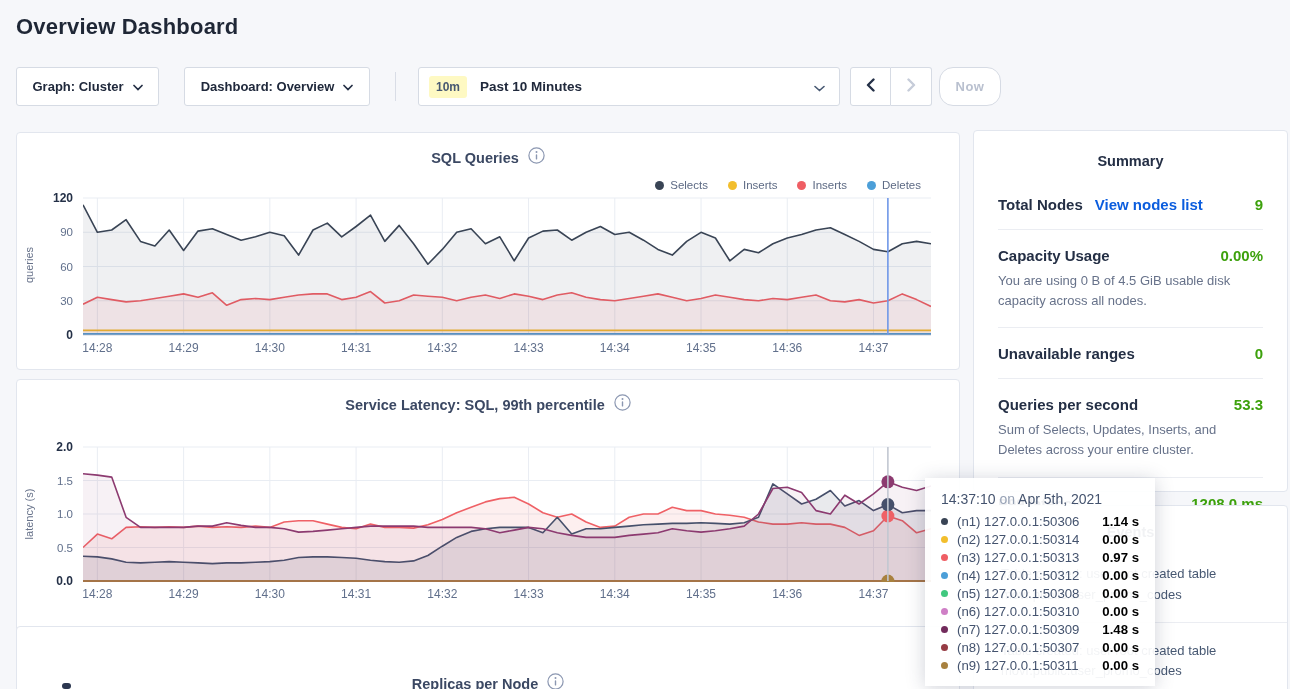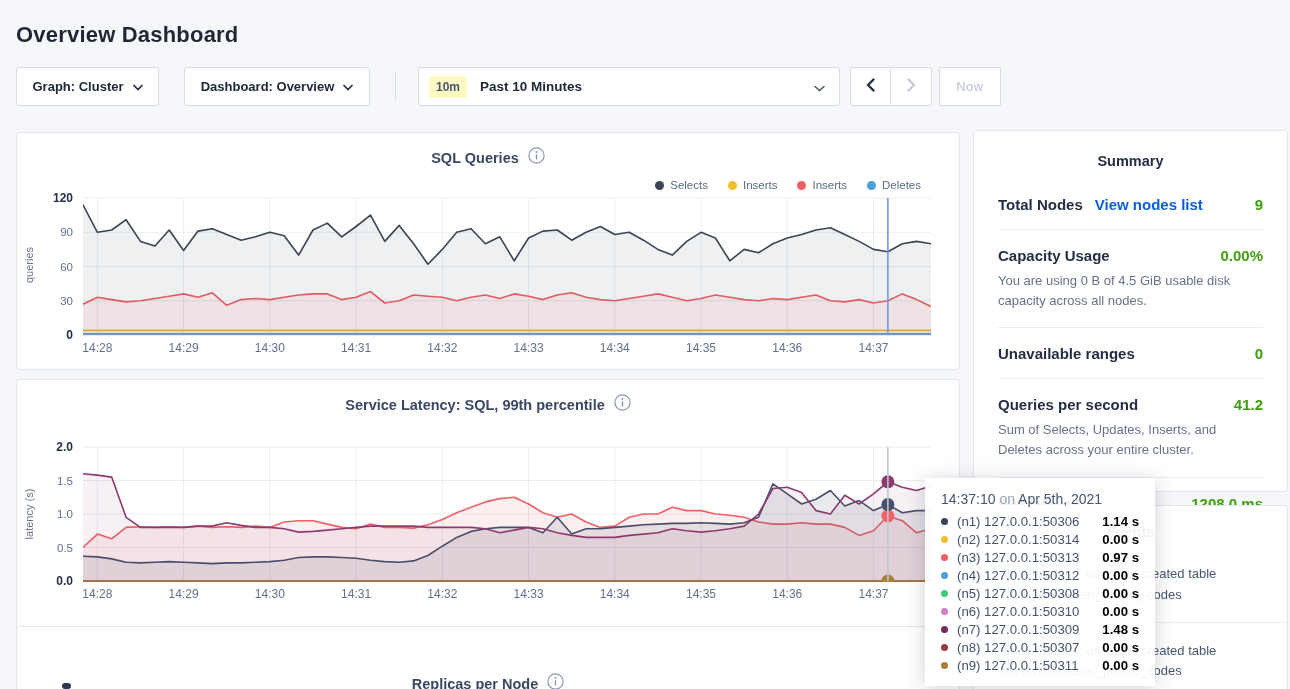--- a/index.html
+++ b/index.html
@@ -4,21 +4,21 @@
 <style>
   * { margin:0; padding:0; box-sizing:border-box; }
   html,body { width:1290px; height:689px; overflow:hidden; }
   body {
     position:relative;
     background:#f6f7fa;
     font-family:"Liberation Sans","DejaVu Sans",sans-serif;
     color:#242f45;
   }
   .page-title {
-    position:absolute; left:16px; top:22px;
+    position:absolute; left:16px; top:14px;
     font-size:22px; font-weight:600; color:#1f2736; letter-spacing:.2px;
   }
   
   .btn {
     position:absolute; top:67px; height:39px; background:#fff;
     border:1px solid #d6dbe4; border-radius:3px;
     display:flex; align-items:center; justify-content:center; gap:9px;
     font-size:13px; font-weight:700; color:#20293c; cursor:pointer;
   }
   .btn.graph { left:16px; width:143px; }
@@ -37,22 +37,22 @@
   .time-select .spacer { flex:1; }
   .arrow-group { position:absolute; left:850px; top:67px; display:flex; }
   .arrow-btn {
     width:41px; height:39px; background:#fff; border:1px solid #d6dbe4;
     display:flex; align-items:center; justify-content:center; cursor:pointer;
   }
   .arrow-btn.prev { border-radius:3px 0 0 3px; }
   .arrow-btn.next { border-radius:0 3px 3px 0; border-left:none; }
   .now-btn {
     position:absolute; left:939px; top:67px; width:62px; height:39px;
-    background:#fff; border:1px solid #d6dbe4; border-radius:1px;
-    font-size:13px; font-weight:400; color:#b9c0cf; letter-spacing:.5px;
+    background:#fff; border:1px solid #d6dbe4; border-radius:14px;
+    font-size:13px; font-weight:700; color:#b9c0cf; letter-spacing:.5px;
     display:flex; align-items:center; justify-content:center; cursor:default;
   }
   
   .card {
     position:absolute; background:#fff;
     border:1px solid #e2e6ee; border-radius:4px;
   }
   .card.sql      { left:16px;  top:132px; width:944px; height:238px; }
   .card.latency  { left:16px;  top:379px; width:944px; height:294px; }
   .card.replicas { left:16px;  top:626px; width:944px; height:200px; }
@@ -341,21 +341,21 @@
     </div>
     <div class="sum-row">
       <div class="sum-line">
         <span class="sum-label">Unavailable ranges</span>
         <span class="sum-value">0</span>
       </div>
     </div>
     <div class="sum-row">
       <div class="sum-line">
         <span class="sum-label">Queries per second</span>
-        <span class="sum-value">41.2</span>
+        <span class="sum-value">53.3</span>
       </div>
       <div class="sum-desc">Sum of Selects, Updates, Inserts, and Deletes across your entire cluster.</div>
     </div>
     <div class="sum-row">
       <div class="sum-line">
         <span class="sum-label">P99 latency</span>
         <span class="sum-value">1208.0 ms</span>
       </div>
     </div>
   </div>

